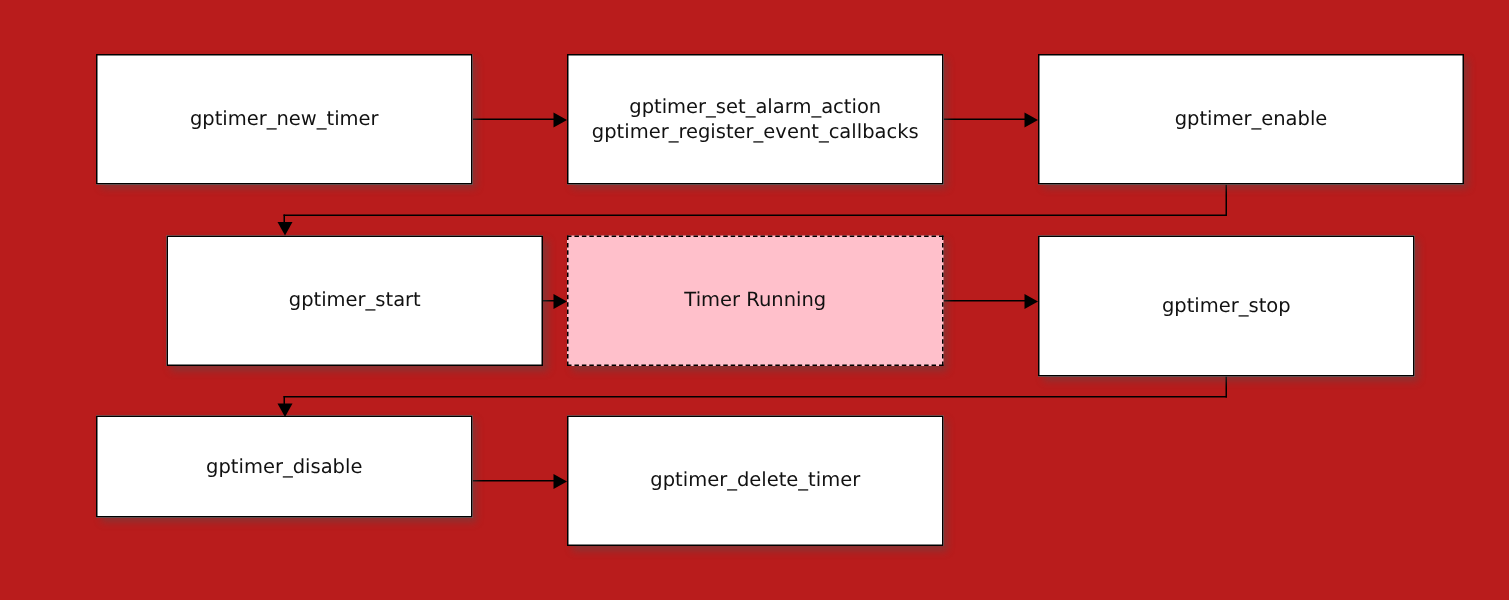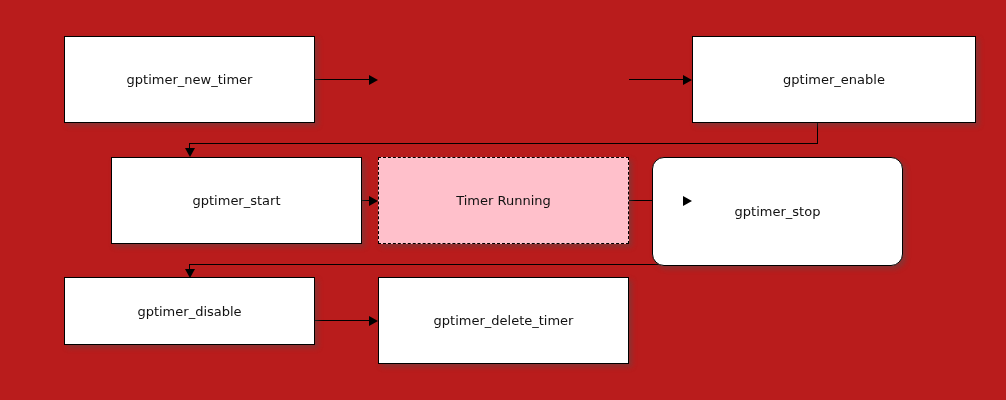--- a/index.html
+++ b/index.html
@@ -67,20 +67,24 @@
 
 <div id="canvas">
 
   <div class="node" style="left:64px; top:36px; width:251px; height:87px;">
     <span class="label-lines">gptimer_new_timer</span>
   </div>
 
   <div class="edge h" style="left:315px; top:79px; width:55px;"></div>
   <div class="arrowhead right" style="left:369px; top:75px;"></div>
 
+  <div class="node" style="left:378px; top:36px; width:251px; height:87px;">
+    <span class="label-lines">gptimer_set_alarm_action
+gptimer_register_event_callbacks</span>
+  </div>
 
   <div class="edge h" style="left:629px; top:79px; width:55px;"></div>
   <div class="arrowhead right" style="left:683px; top:75px;"></div>
 
   <div class="node" style="left:692px; top:36px; width:284px; height:87px;">
     <span class="label-lines">gptimer_enable</span>
   </div>
 
   <div class="edge v" style="left:817px; top:123px; height:21px;"></div>
   <div class="edge h" style="left:189px; top:143px; width:629px;"></div>
@@ -94,21 +98,21 @@
   <div class="edge h" style="left:315px; top:200px; width:55px;"></div>
   <div class="arrowhead right" style="left:369px; top:196px;"></div>
 
   <div class="node highlight" style="left:378px; top:157px; width:251px; height:87px;">
     <span class="label-lines">Timer Running</span>
   </div>
 
   <div class="edge h" style="left:629px; top:200px; width:55px;"></div>
   <div class="arrowhead right" style="left:683px; top:196px;"></div>
 
-  <div class="node" style="left:652px; top:157px; width:251px; height:109px;border-radius:12px;">
+  <div class="node" style="left:692px; top:157px; width:251px; height:94px;">
     <span class="label-lines">gptimer_stop</span>
   </div>
 
   <div class="edge v" style="left:817px; top:244px; height:21px;"></div>
   <div class="edge h" style="left:189px; top:264px; width:629px;"></div>
   <div class="edge v" style="left:189px; top:264px; height:11px;"></div>
   <div class="arrowhead down" style="left:185px; top:269px;"></div>
 
   <div class="node" style="left:64px; top:277px; width:251px; height:68px;">
     <span class="label-lines">gptimer_disable</span>

